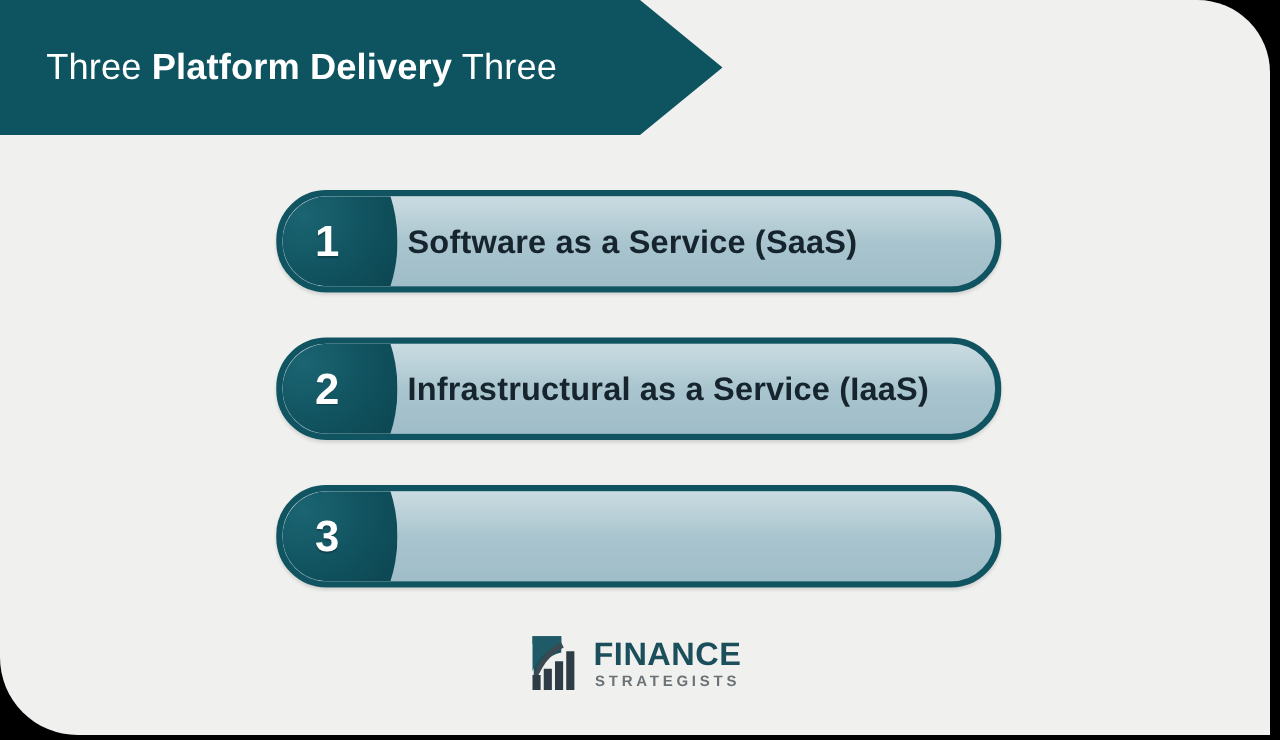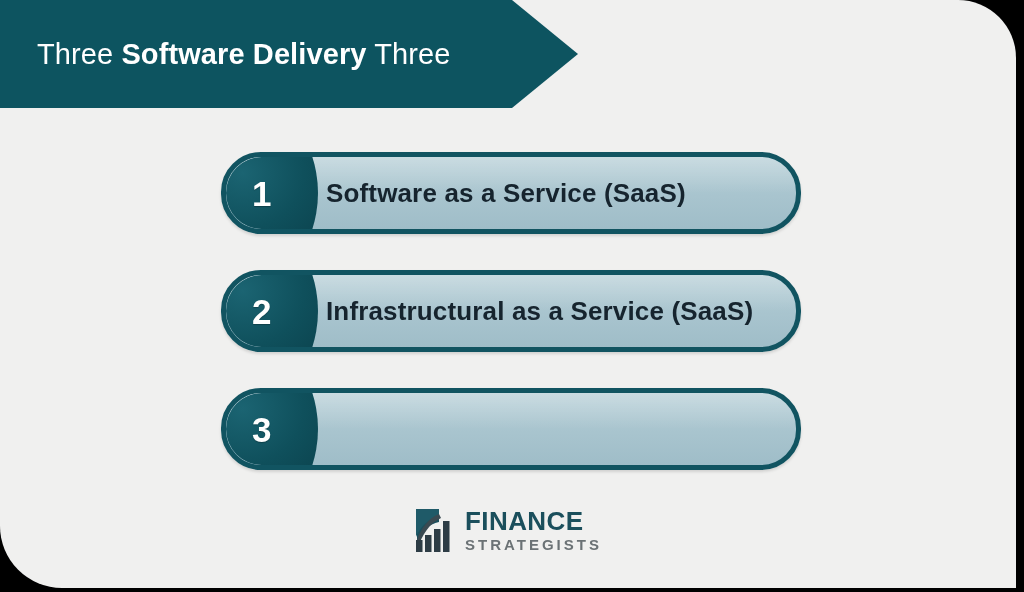--- a/index.html
+++ b/index.html
@@ -154,59 +154,59 @@
   }
   #logo-finance {
     color: #1b4f5c;
     font-size: 26px;
     font-weight: 700;
     letter-spacing: .4px;
     line-height: 1;
   }
   #logo-strategists {
     color: #6b7275;
-    font-size: 15px;
+    font-size: 12px;
     font-weight: 600;
     letter-spacing: 3.0px;
     line-height: 1;
     margin-top: 3px;
     text-align: right;
     padding-right: 1px;
   }
 </style>
 </head>
 <body>
 
 <div id="stage">
 
   <div id="card">
 
     <div id="banner">
       <div id="banner-title">
-        <span>Three </span><span class="b">Software Delivery</span><span> Three</span>
+        <span>Three </span><span class="b">Platform Delivery</span><span> Three</span>
       </div>
     </div>
 
     <div id="pills">
 
       <div class="pill-row">
         <div class="pill">
           <div class="badge">
             <span class="badge-num">1</span>
           </div>
           <div class="pill-label">Software as a Service (SaaS)</div>
         </div>
       </div>
 
       <div class="pill-row">
         <div class="pill">
           <div class="badge">
             <span class="badge-num">2</span>
           </div>
-          <div class="pill-label">Infrastructural as a Service (SaaS)</div>
+          <div class="pill-label">Infrastructural as a Service (IaaS)</div>
         </div>
       </div>
 
       <div class="pill-row">
         <div class="pill">
           <div class="badge">
             <span class="badge-num">3</span>
           </div>
         </div>
       </div>

